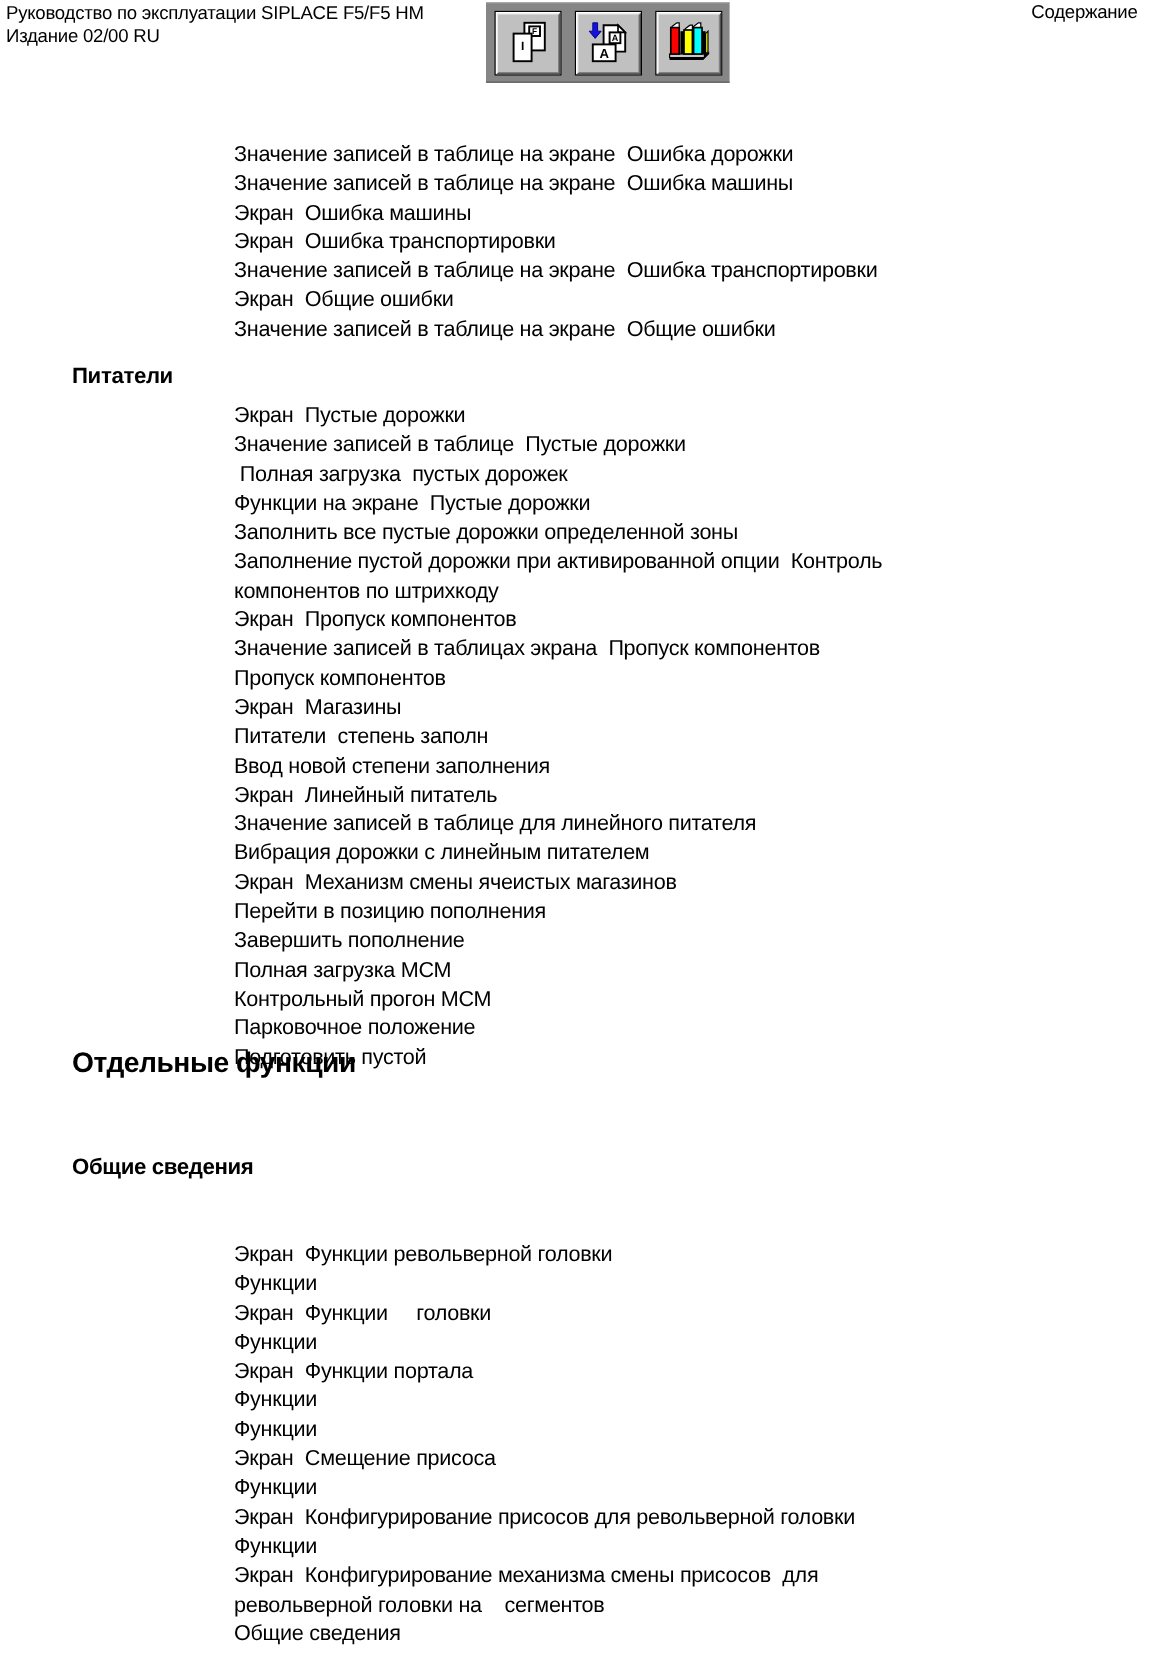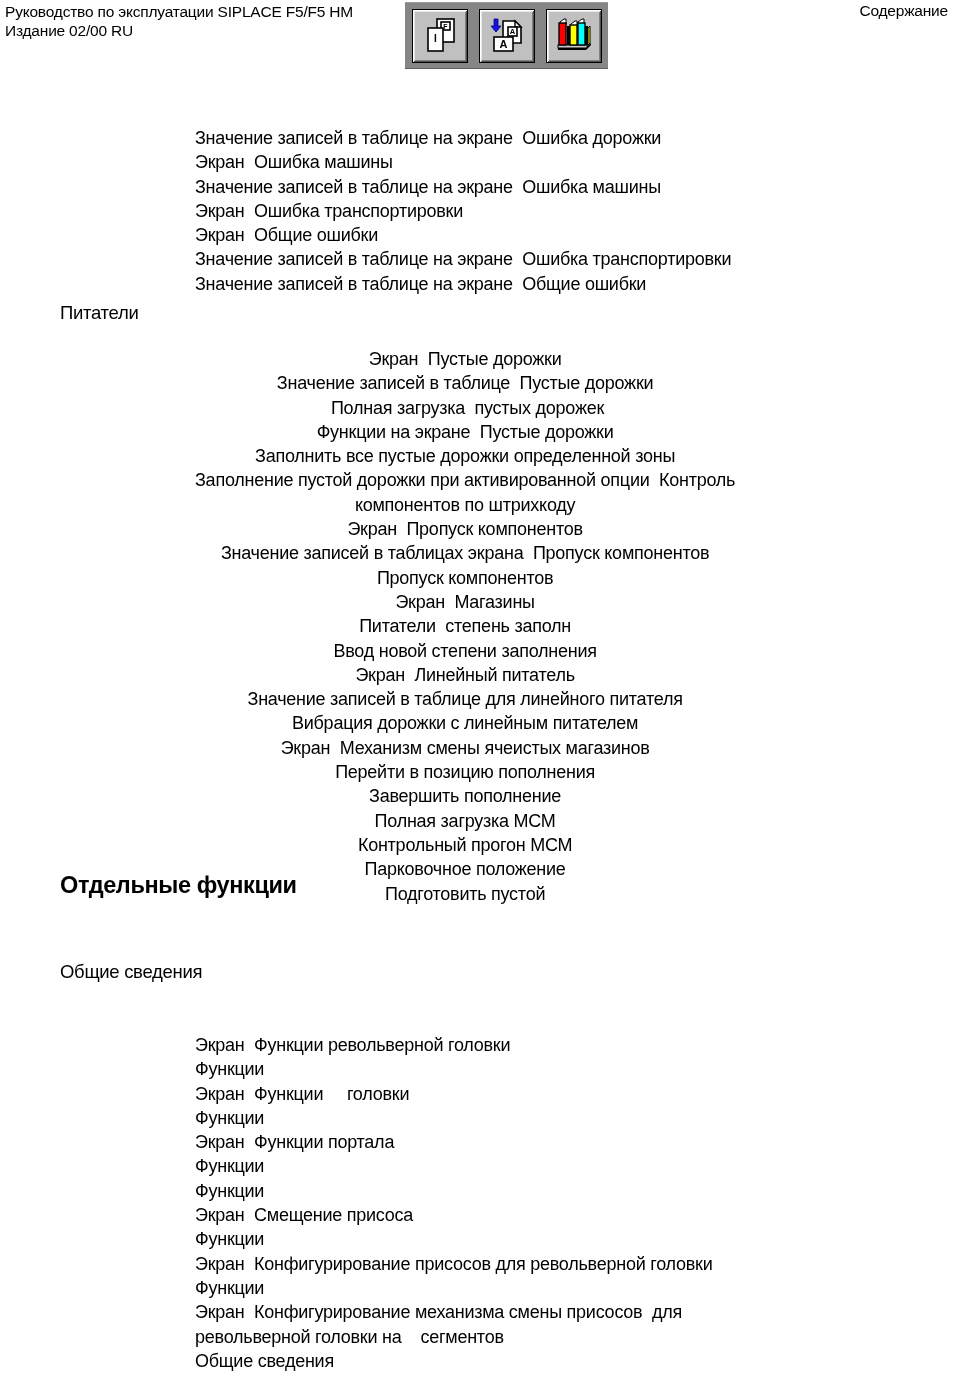--- a/index.html
+++ b/index.html
@@ -26,25 +26,25 @@
     border:1px solid #000;
     box-shadow:inset 1px 1px 0 #ffffff, inset -1px -1px 0 #505050,
                inset 2px 2px 0 #e8e8e8, inset -2px -2px 0 #808080;
     display:flex;align-items:center;justify-content:center;
     padding:0;cursor:pointer;
   }
   .tb-btn svg{display:block;}
   
   .toc-list{position:absolute;left:195px;font-size:18px;letter-spacing:-0.25px;}
   .toc-line{line-height:24.3px;white-space:pre-wrap;}
-  .sec-head{position:absolute;left:60px;font-weight:normal;font-size:18.5px;letter-spacing:-0.3px;white-space:pre;}
+  .sec-head{position:absolute;left:60px;font-weight:bold;font-size:18.5px;letter-spacing:-0.3px;white-space:pre;}
   .chap-head{position:absolute;left:60px;font-weight:bold;font-size:23.5px;letter-spacing:-0.4px;white-space:pre;}
-  #block1{top:116px;margin-top:10px;}
+  #block1{top:116px;}
   #feeders-heading{top:302px;}
-  #block2{top:347px;text-align:center;}
+  #block2{top:334px;}
   #individual-functions-heading{top:872px;}
   #general-info-heading{top:961px;}
   #gantry-functions-heading{top:999px;}
   #block3{top:1033px;}
 </style>
 </head>
 <body>
 
 <div class="page">
 
@@ -91,25 +91,25 @@
         <rect x="24" y="7" width="7" height="22" fill="#00ffff" stroke="#000000" stroke-width="1.4"></rect>
         <rect x="31" y="10" width="3" height="19" fill="#000000"></rect>
         <polygon points="34,12 36,10 36,27 34,29" fill="#ffff00" stroke="#000000" stroke-width="1"></polygon>
       </svg>
     </button>
 
   </div>
 
   <div id="block1" class="toc-list">
       <div class="toc-line">Значение записей в таблице на экране  Ошибка дорожки</div>
+      <div class="toc-line">Значение записей в таблице на экране  Ошибка машины</div>
       <div class="toc-line">Экран  Ошибка машины</div>
-      <div class="toc-line">Значение записей в таблице на экране  Ошибка машины</div>
       <div class="toc-line">Экран  Ошибка транспортировки</div>
+      <div class="toc-line">Значение записей в таблице на экране  Ошибка транспортировки</div>
       <div class="toc-line">Экран  Общие ошибки</div>
-      <div class="toc-line">Значение записей в таблице на экране  Ошибка транспортировки</div>
       <div class="toc-line">Значение записей в таблице на экране  Общие ошибки</div>
     </div>
 
   <div id="feeders-heading" class="sec-head">Питатели</div>
 
   <div id="block2" class="toc-list">
       <div class="toc-line">Экран  Пустые дорожки</div>
       <div class="toc-line">Значение записей в таблице  Пустые дорожки</div>
       <div class="toc-line"> Полная загрузка  пустых дорожек</div>
       <div class="toc-line">Функции на экране  Пустые дорожки</div>

